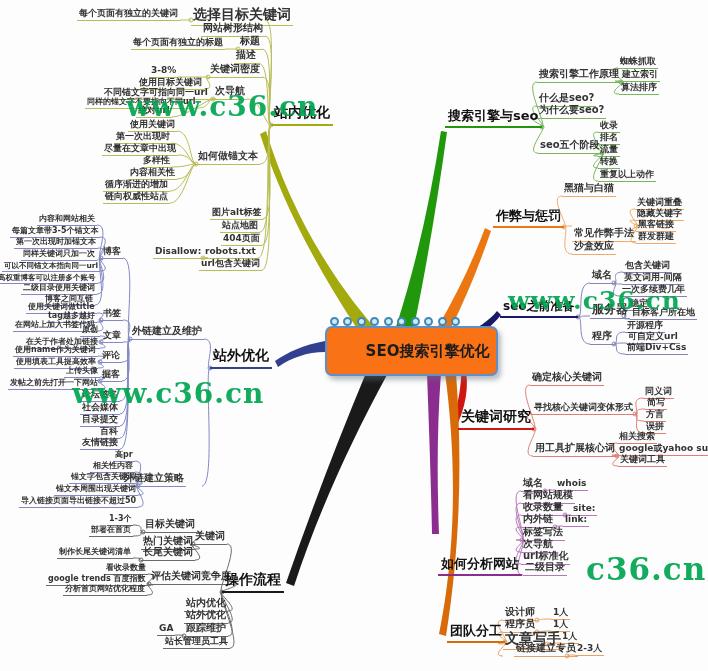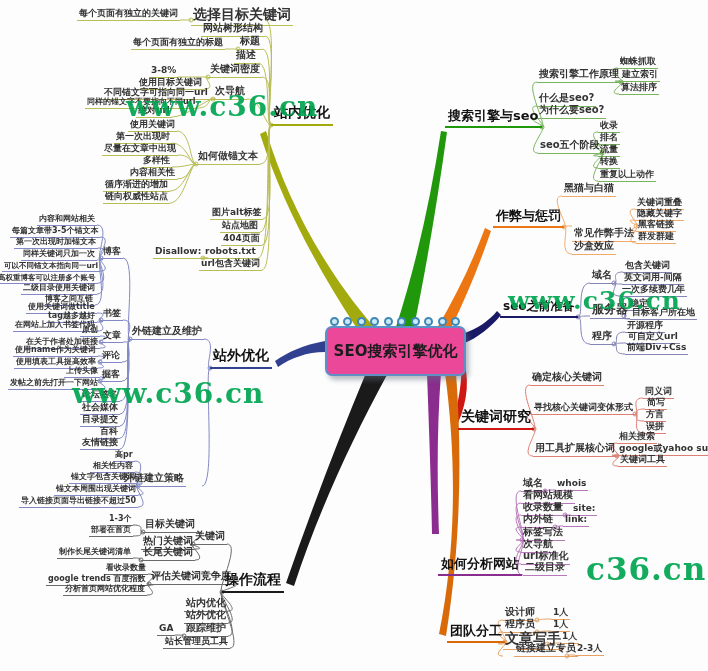--- a/index.html
+++ b/index.html
@@ -3,24 +3,24 @@
 <meta charset="utf-8">
 <style>
   html,body{margin:0;padding:0;background:#fff;}
   #stage{position:relative;width:708px;height:671px;background:#fdfdfd;overflow:hidden;
          font-family:"DejaVu Sans",sans-serif;}
   #lines{position:absolute;left:0;top:0;z-index:1;}
   .node{position:absolute;white-space:nowrap;z-index:2;color:#333;font-weight:600;
         line-height:1.25;padding:0 2px 1px 2px;border-bottom:1px solid #999;}
   .blabel{color:#111;font-weight:700;padding:0 3px 2px 3px;border-bottom-width:2px;z-index:3;}
   #center{position:absolute;left:325px;top:326px;width:137px;height:46px;z-index:4;
-          background:#ec4899;border:2px solid #5f8fc7;border-radius:7px;
+          background:#f97316;border:2px solid #5f8fc7;border-radius:7px;
           box-shadow:3px 4px 5px rgba(100,110,125,.45);
           display:flex;align-items:center;justify-content:center;
-          font-size:15px;font-weight:600;color:#1c1c1c;}
+          font-size:15px;font-weight:600;color:#1c1c1c;padding-left:32px;}
   #coil{position:absolute;left:330px;top:317px;width:130px;display:flex;
         justify-content:space-between;z-index:5;}
   #coil span{width:9px;height:9px;border-radius:50%;background:#cdeaf6;
              border:2px solid #3f88b5;box-sizing:border-box;}
   .wm{position:absolute;z-index:6;color:#00a651;font-family:"DejaVu Serif",serif;
       font-weight:700;letter-spacing:1px;opacity:.92;pointer-events:none;line-height:1;}
 </style>
 </head>
 <body>
 

